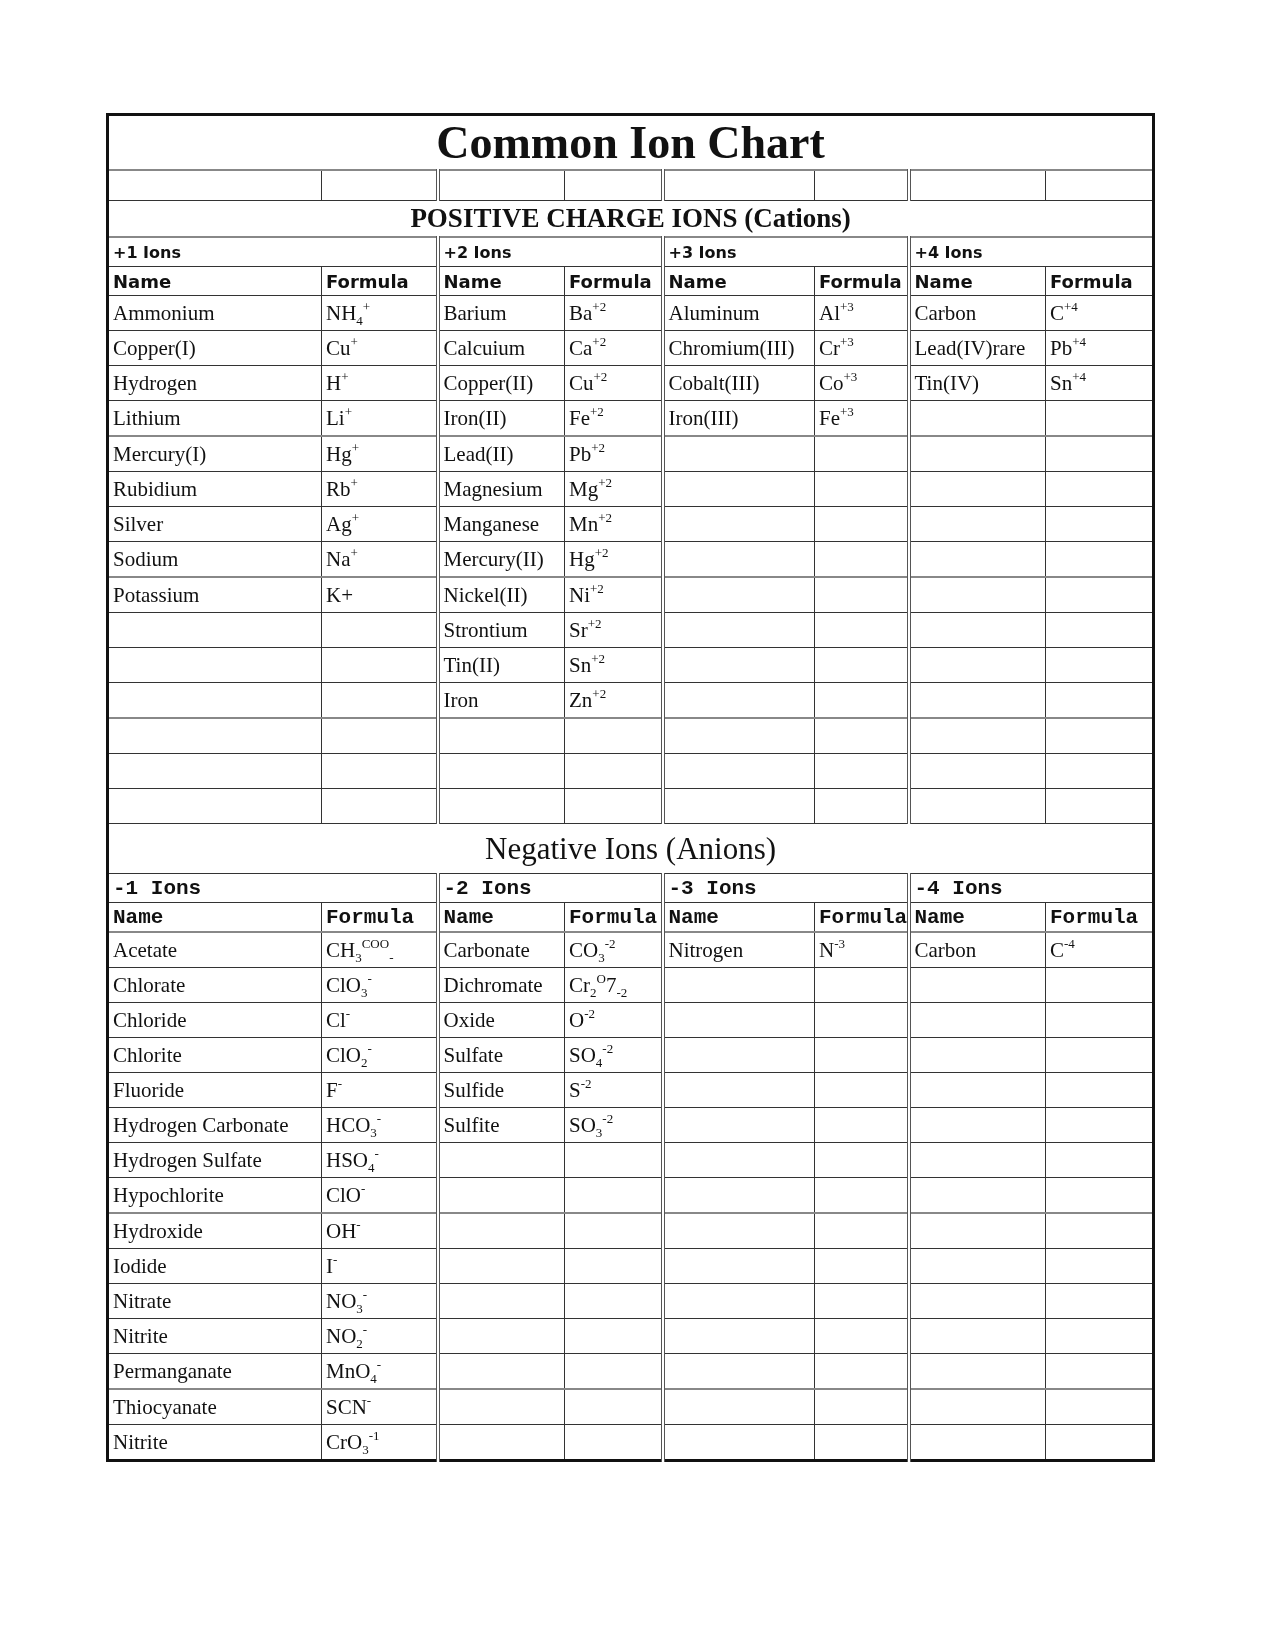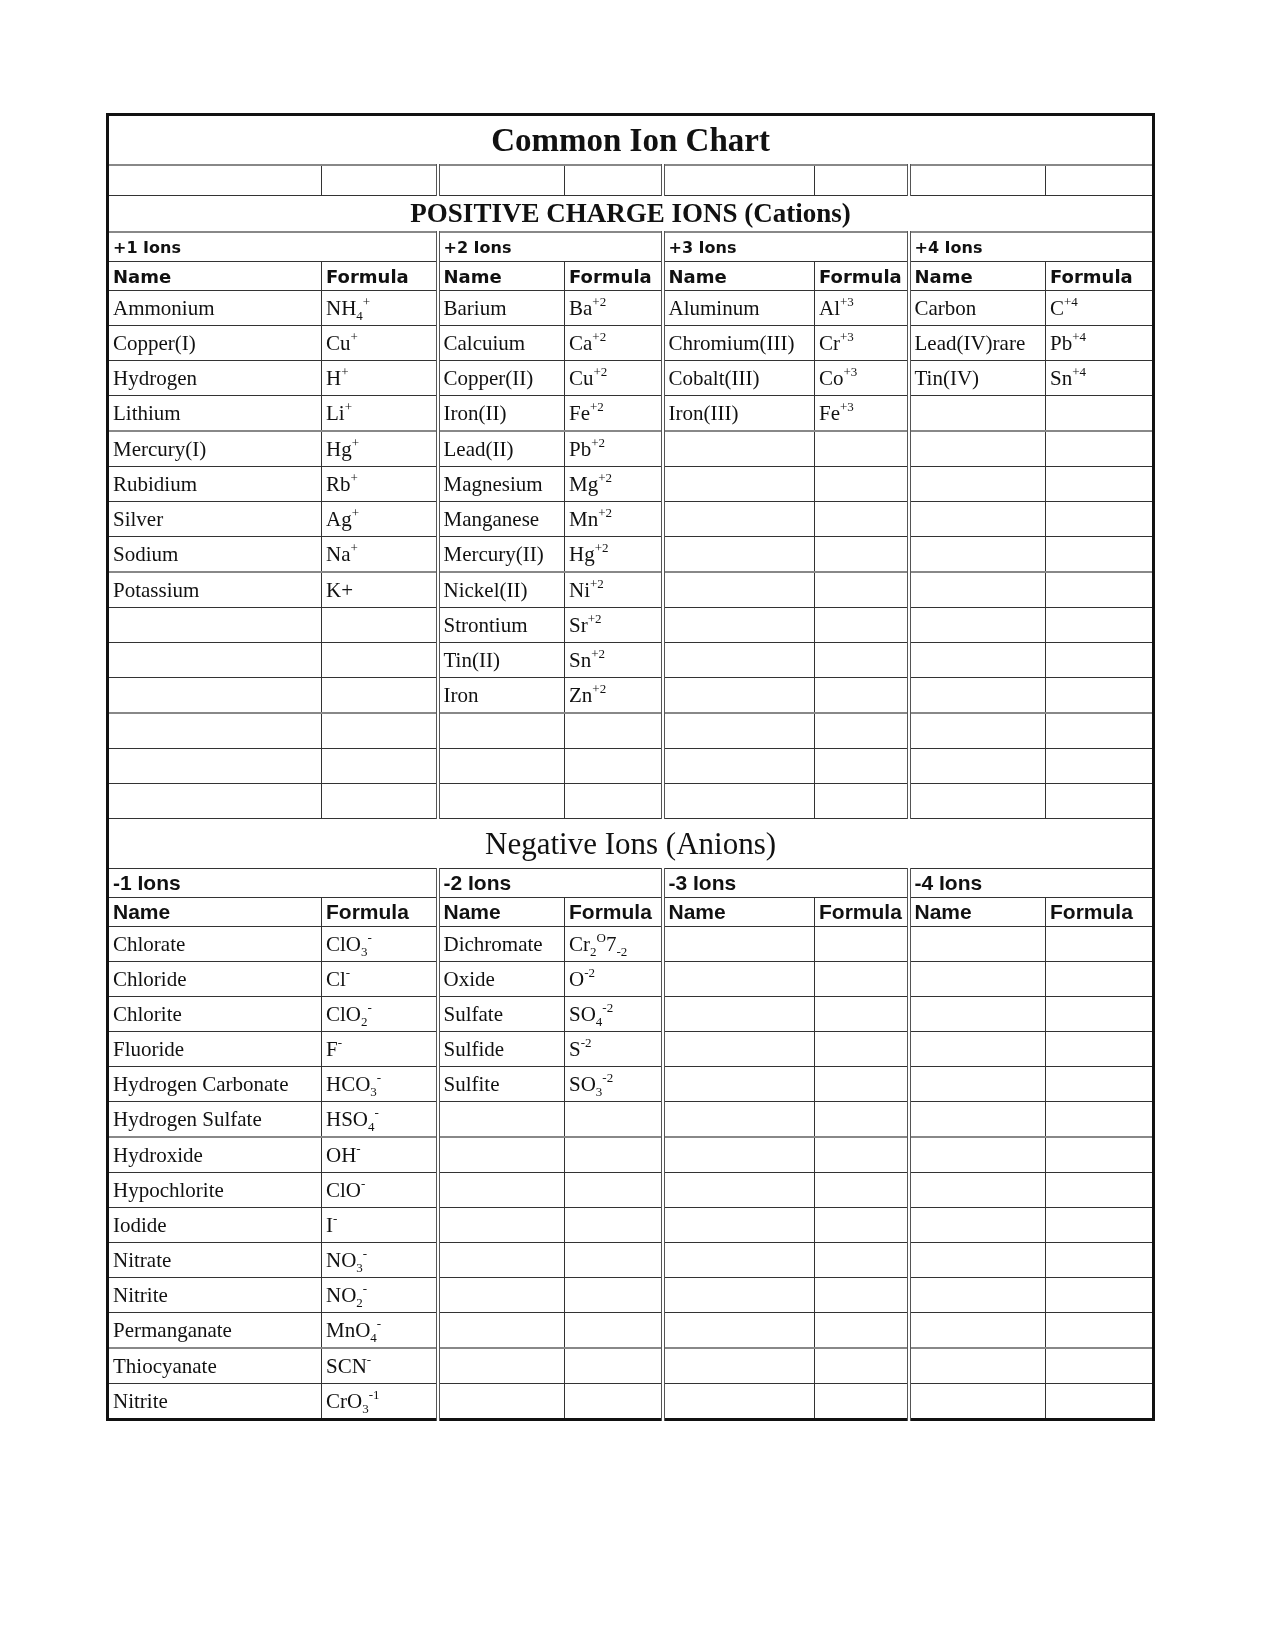--- a/index.html
+++ b/index.html
@@ -4,28 +4,28 @@
 <style>
   html, body { margin:0; padding:0; background:#ffffff; }
   body { width:1275px; height:1650px; position:relative; font-family:"Liberation Serif", serif; color:#111; }
   #chart {
     position:absolute; left:106px; top:113px; width:1046px;
     border:3px solid #111; border-collapse:collapse; table-layout:fixed;
   }
   #chart td { border:1px solid #333; padding:0 4px; overflow:hidden; white-space:nowrap; vertical-align:middle; }
   #chart td.dbl { border-left:4px double #555; }
   #chart tr.thick td { border-top:2px solid #888; }
-  .title-cell { text-align:center; font-weight:bold; font-size:33px; height:48px; }
+  .title-cell { text-align:center; font-weight:bold; font-size:46px; height:48px; }
   .blank-row td { height:29px; }
   .section-cell { text-align:center; font-weight:bold; font-size:27px; height:35px; }
   .neg-section { font-weight:normal; font-size:31px; height:49px; }
   .neg-section b { font-weight:normal; }
   .group-cell { font-family:"DejaVu Sans", sans-serif; font-weight:bold; font-size:16px; height:28px; }
   .colhead { font-family:"DejaVu Sans", sans-serif; font-weight:bold; font-size:18px; height:28px; }
-  .group-cell.serif, .colhead.serif { font-family:Liberation Sans, sans-serif; font-size:21px; }
+  .group-cell.serif, .colhead.serif { font-family:Liberation Mono, monospace; font-size:21px; }
   .data-row td { height:34px; font-size:21px; }
   sup { font-size:13px; vertical-align:top; position:relative; top:-2px; }
   sub { font-size:13px; vertical-align:bottom; position:relative; bottom:-3px; }
 </style>
 </head>
 <body>
 
 <table id="chart">
   <colgroup>
     <col style="width:214px">
@@ -234,20 +234,30 @@
       <td class="colhead serif">Name</td>
       <td class="colhead serif">Formula</td>
       <td class="colhead serif dbl">Name</td>
       <td class="colhead serif">Formula</td>
       <td class="colhead serif dbl">Name</td>
       <td class="colhead serif">Formula</td>
       <td class="colhead serif dbl">Name</td>
       <td class="colhead serif">Formula</td>
     </tr>
 
+  <tr class="data-row thick">
+        <td>Acetate</td>
+        <td>CH<sub>3</sub><sup>COO</sup><sub>-</sub></td>
+        <td class="dbl">Carbonate</td>
+        <td>CO<sub>3</sub><sup>-2</sup></td>
+        <td class="dbl">Nitrogen</td>
+        <td>N<sup>-3</sup></td>
+        <td class="dbl">Carbon</td>
+        <td>C<sup>-4</sup></td>
+      </tr>
       <tr class="data-row">
         <td>Chlorate</td>
         <td>ClO<sub>3</sub><sup>-</sup></td>
         <td class="dbl">Dichromate</td>
         <td>Cr<sub>2</sub><sup>O</sup>7<sub>-2</sub></td>
         <td class="dbl"></td>
         <td></td>
         <td class="dbl"></td>
         <td></td>
       </tr>
@@ -294,33 +304,33 @@
       <tr class="data-row">
         <td>Hydrogen Sulfate</td>
         <td>HSO<sub>4</sub><sup>-</sup></td>
         <td class="dbl"></td>
         <td></td>
         <td class="dbl"></td>
         <td></td>
         <td class="dbl"></td>
         <td></td>
       </tr>
+      <tr class="data-row">
+        <td>Hypochlorite</td>
+        <td>ClO<sup>-</sup></td>
+        <td class="dbl"></td>
+        <td></td>
+        <td class="dbl"></td>
+        <td></td>
+        <td class="dbl"></td>
+        <td></td>
+      </tr>
       <tr class="data-row thick">
         <td>Hydroxide</td>
         <td>OH<sup>-</sup></td>
-        <td class="dbl"></td>
-        <td></td>
-        <td class="dbl"></td>
-        <td></td>
-        <td class="dbl"></td>
-        <td></td>
-      </tr>
-      <tr class="data-row">
-        <td>Hypochlorite</td>
-        <td>ClO<sup>-</sup></td>
         <td class="dbl"></td>
         <td></td>
         <td class="dbl"></td>
         <td></td>
         <td class="dbl"></td>
         <td></td>
       </tr>
       <tr class="data-row">
         <td>Iodide</td>
         <td>I<sup>-</sup></td>

